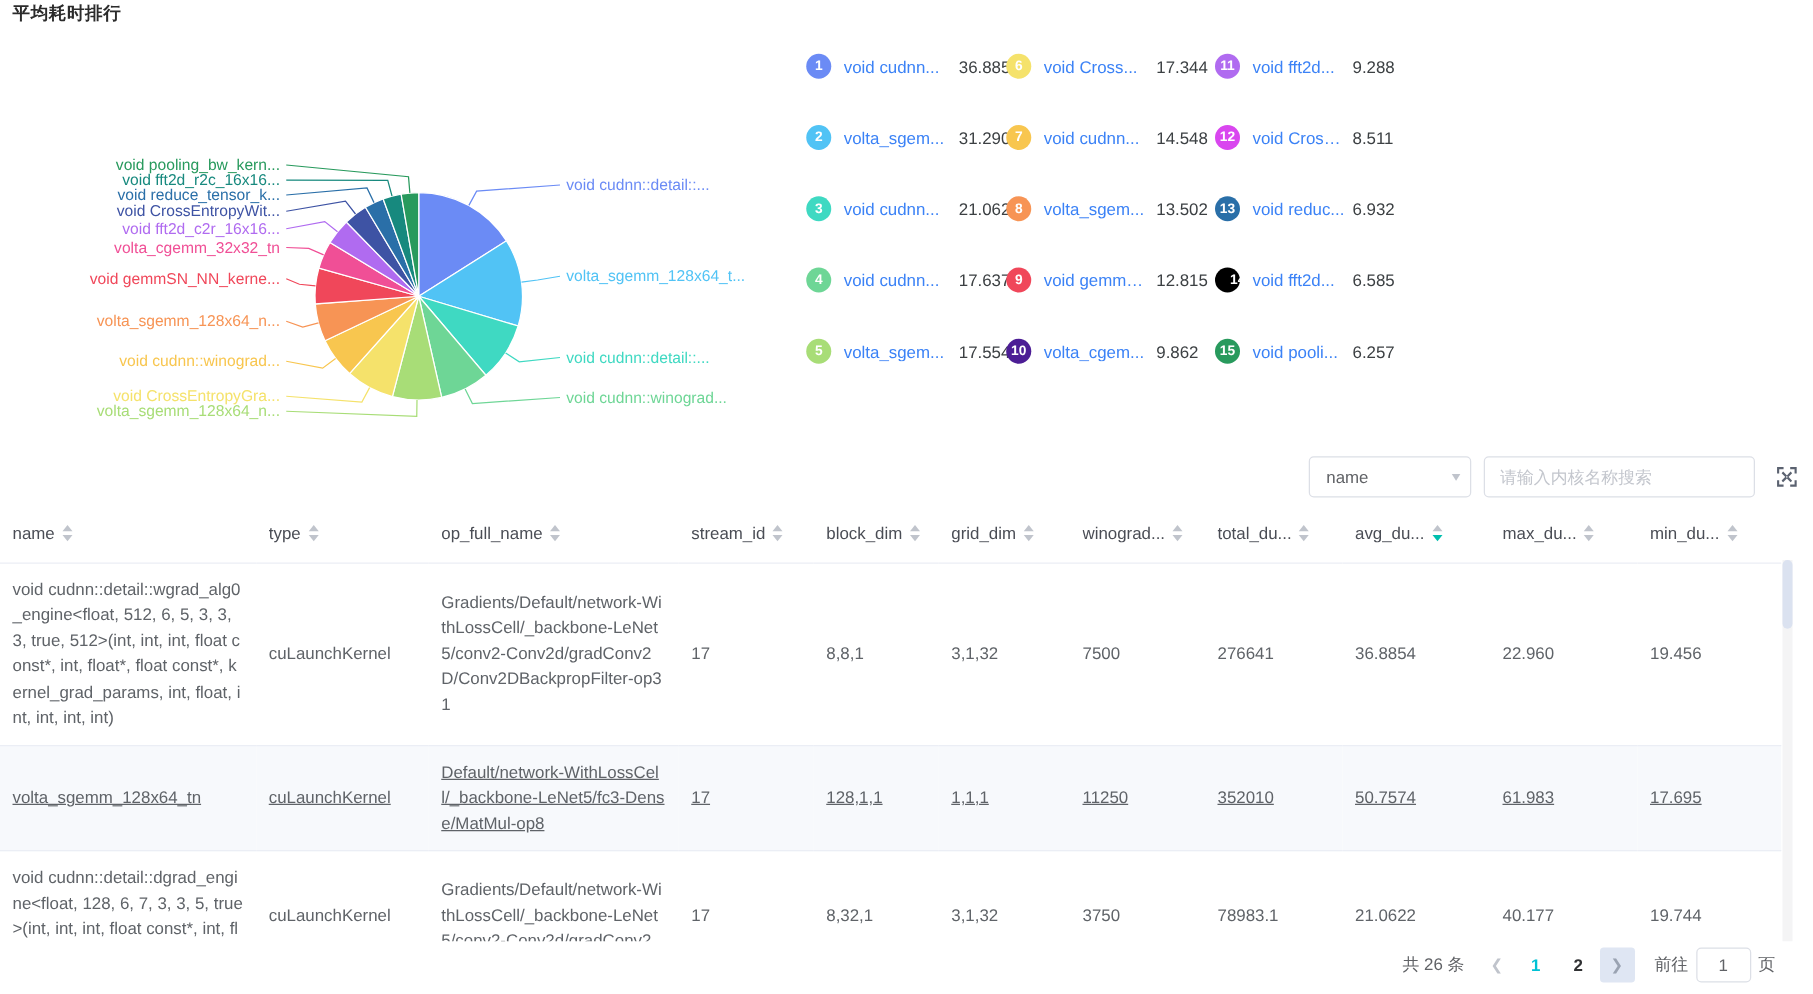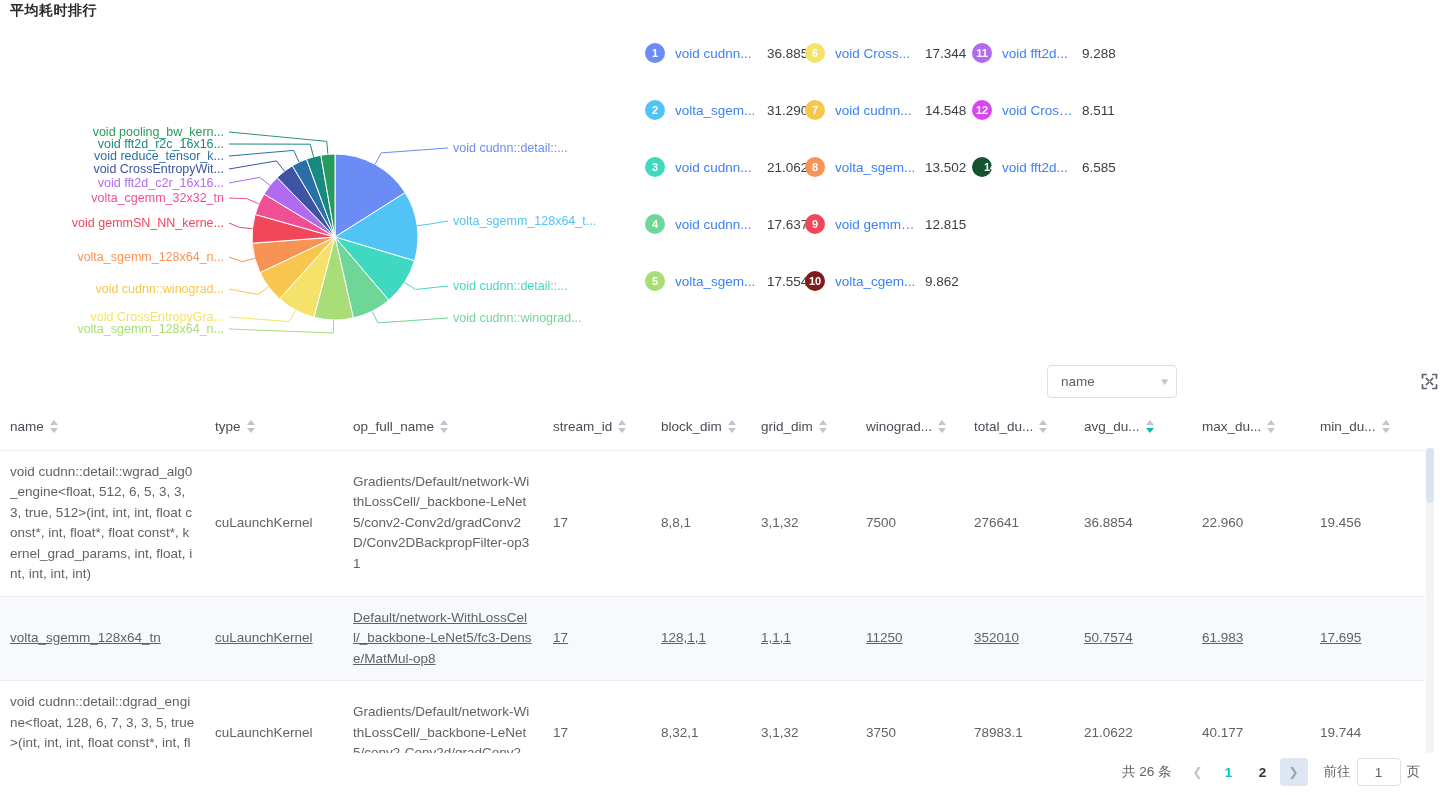--- a/index.html
+++ b/index.html
@@ -268,51 +268,62 @@
           <span class="legend-badge" style="background: rgb(247, 148, 85);">8</span>
           <span class="legend-name">volta_sgem...</span>
           <span class="legend-val">13.502</span>
         </div>
         <div class="legend-item">
           <span class="legend-badge" style="background: rgb(240, 71, 90);">9</span>
           <span class="legend-name">void gemmS...</span>
           <span class="legend-val">12.815</span>
         </div>
         <div class="legend-item">
-          <span class="legend-badge" style="background: #7f1d1d;">10</span>
+          <span class="legend-badge" style="background: #4c1d95;">10</span>
           <span class="legend-name">volta_cgem...</span>
           <span class="legend-val">9.862</span>
         </div>
       </div>
 
       <div class="legend-col c3">
         <div class="legend-item">
           <span class="legend-badge" style="background: rgb(176, 107, 240);">11</span>
           <span class="legend-name">void fft2d...</span>
           <span class="legend-val">9.288</span>
         </div>
         <div class="legend-item">
           <span class="legend-badge" style="background: #d946ef;">12</span>
           <span class="legend-name">void Cross...</span>
           <span class="legend-val">8.511</span>
         </div>
         <div class="legend-item">
-          <span class="legend-badge" style="background: #14532d; padding-left: 12px;">14</span>
+          <span class="legend-badge" style="background: rgb(42, 111, 168);">13</span>
+          <span class="legend-name">void reduc...</span>
+          <span class="legend-val">6.932</span>
+        </div>
+        <div class="legend-item">
+          <span class="legend-badge" style="background: #000000; padding-left: 12px;">14</span>
           <span class="legend-name">void fft2d...</span>
           <span class="legend-val">6.585</span>
+        </div>
+        <div class="legend-item">
+          <span class="legend-badge" style="background: rgb(40, 154, 93);">15</span>
+          <span class="legend-name">void pooli...</span>
+          <span class="legend-val">6.257</span>
         </div>
       </div>
     </div>
   </div>
 
   <div class="toolbar">
     <div class="select-box">
       <span class="sel-val">name</span>
       <span class="chev">▾</span>
     </div>
+    <input class="search-box" type="text" placeholder="请输入内核名称搜索" style="">
     <span class="expand-icon">
       <svg width="17" height="17" viewBox="0 0 17 17">
         <g fill="none" stroke="#5b6270" stroke-width="1.7" stroke-linecap="square">
           <path d="M1.5 5 L1.5 1.5 L5 1.5"></path>
           <path d="M12 1.5 L15.5 1.5 L15.5 5"></path>
           <path d="M15.5 12 L15.5 15.5 L12 15.5"></path>
           <path d="M5 15.5 L1.5 15.5 L1.5 12"></path>
           <path d="M5.5 5.5 L7.5 7.5"></path>
           <path d="M11.5 5.5 L9.5 7.5"></path>
           <path d="M11.5 11.5 L9.5 9.5"></path>

